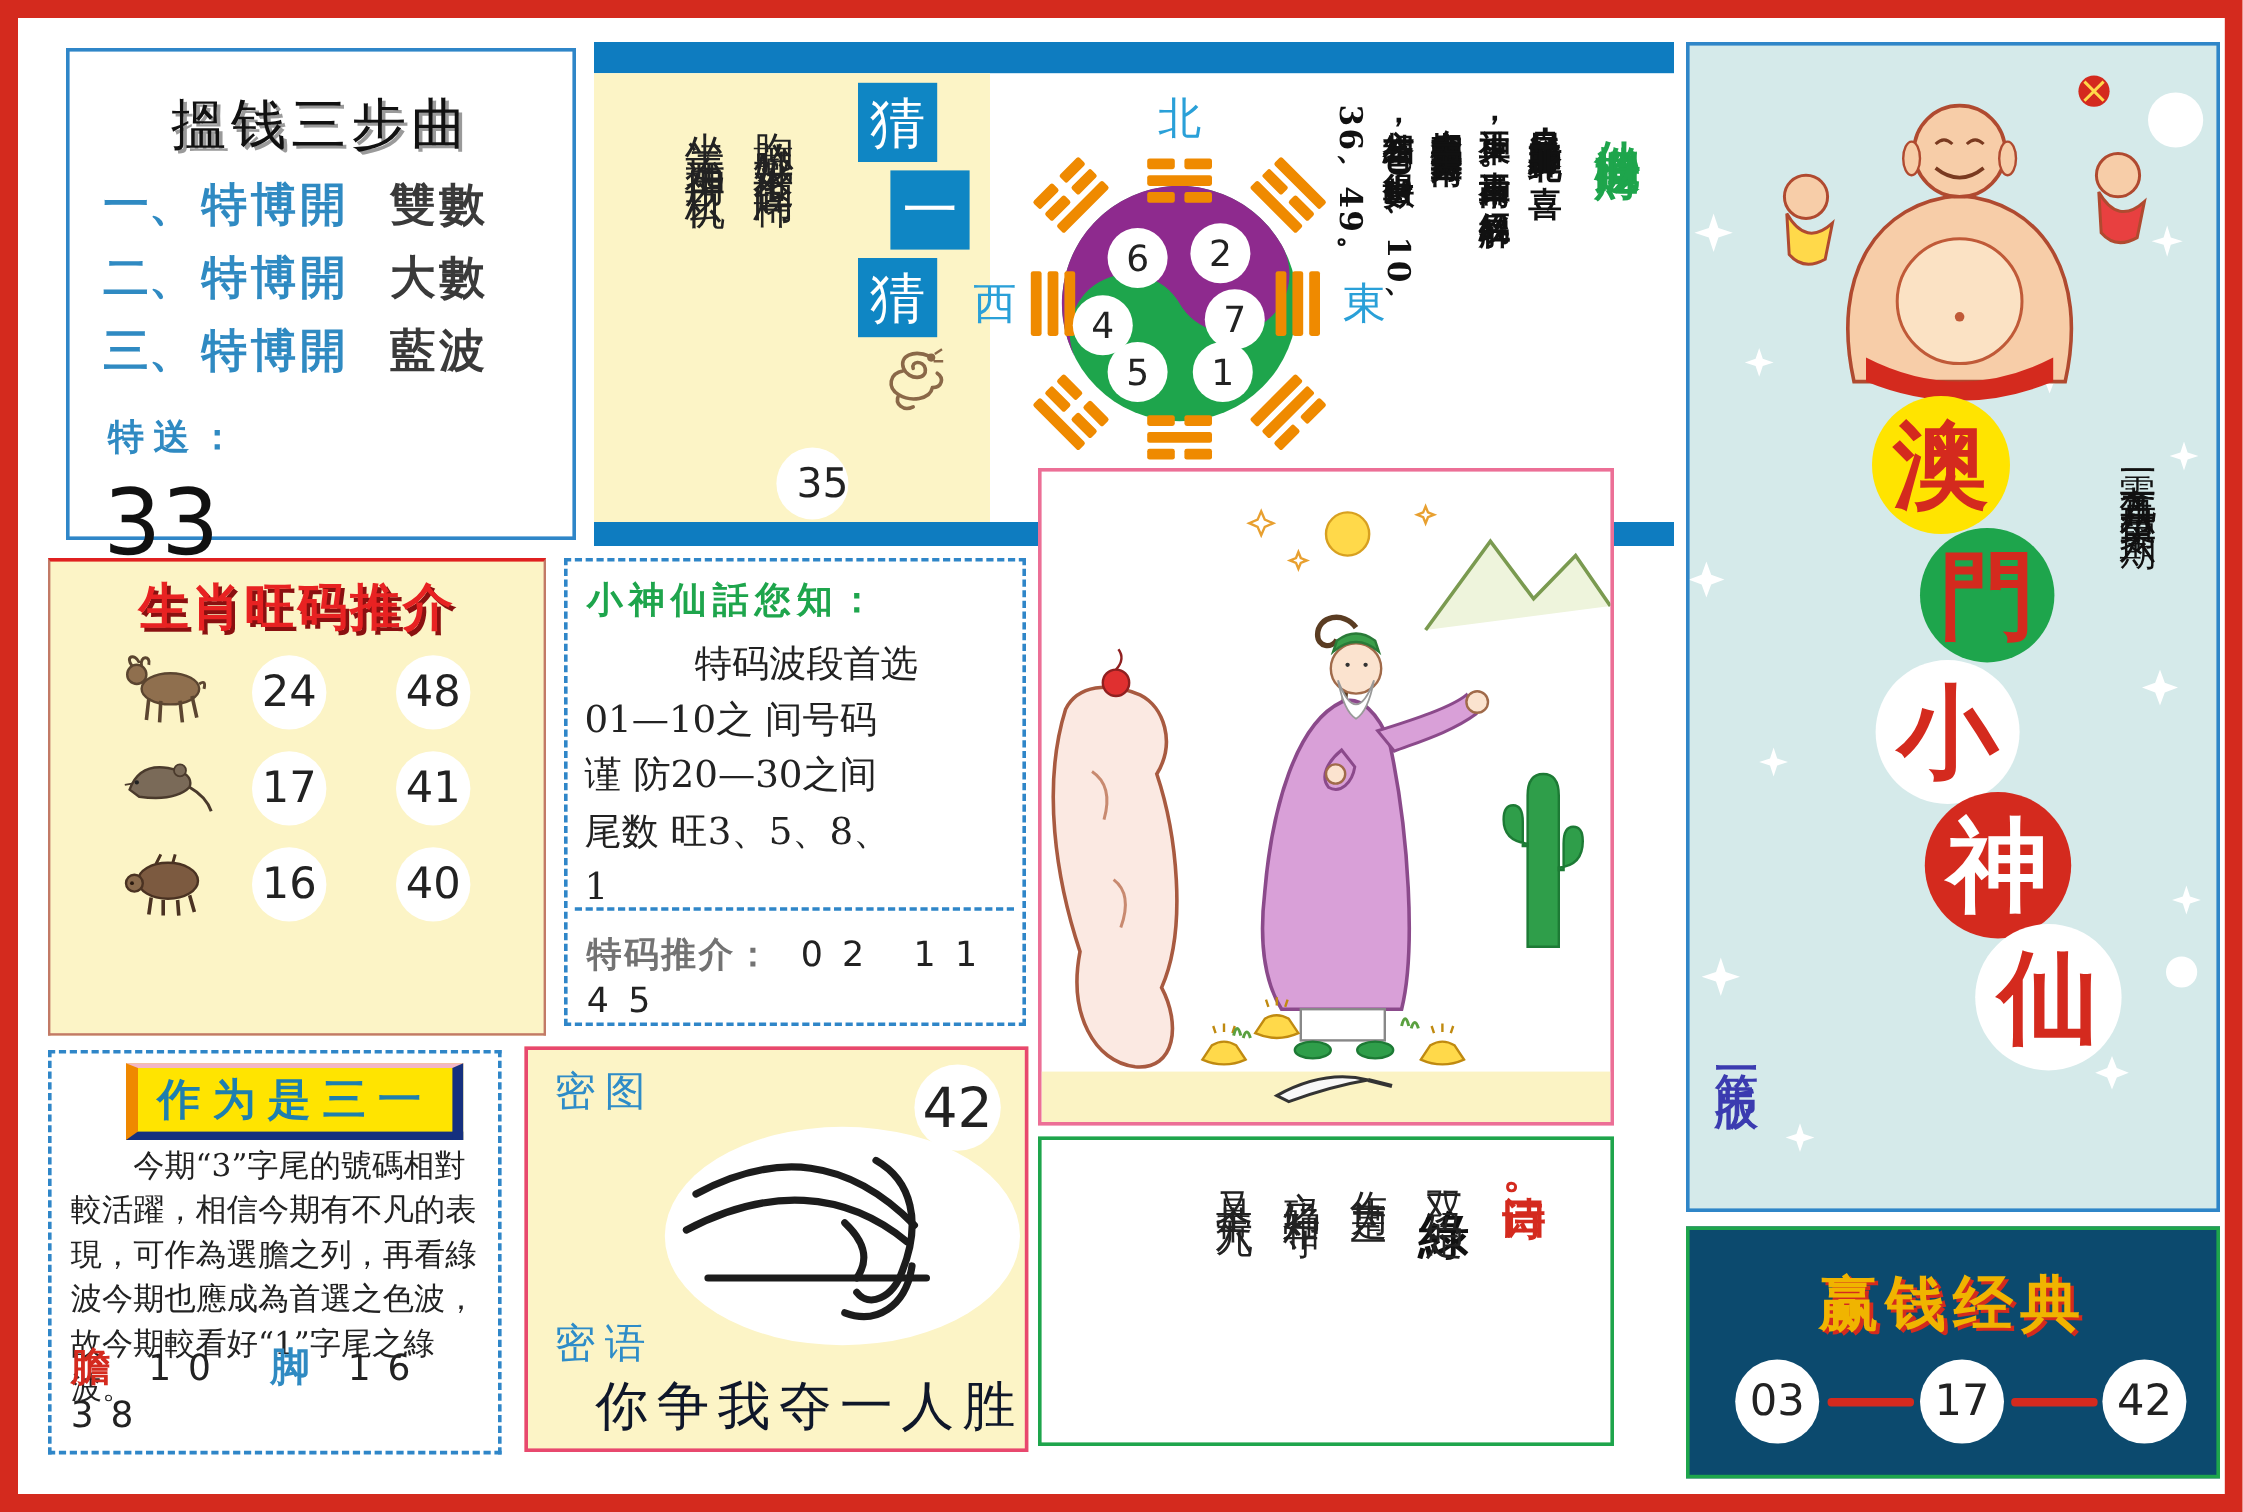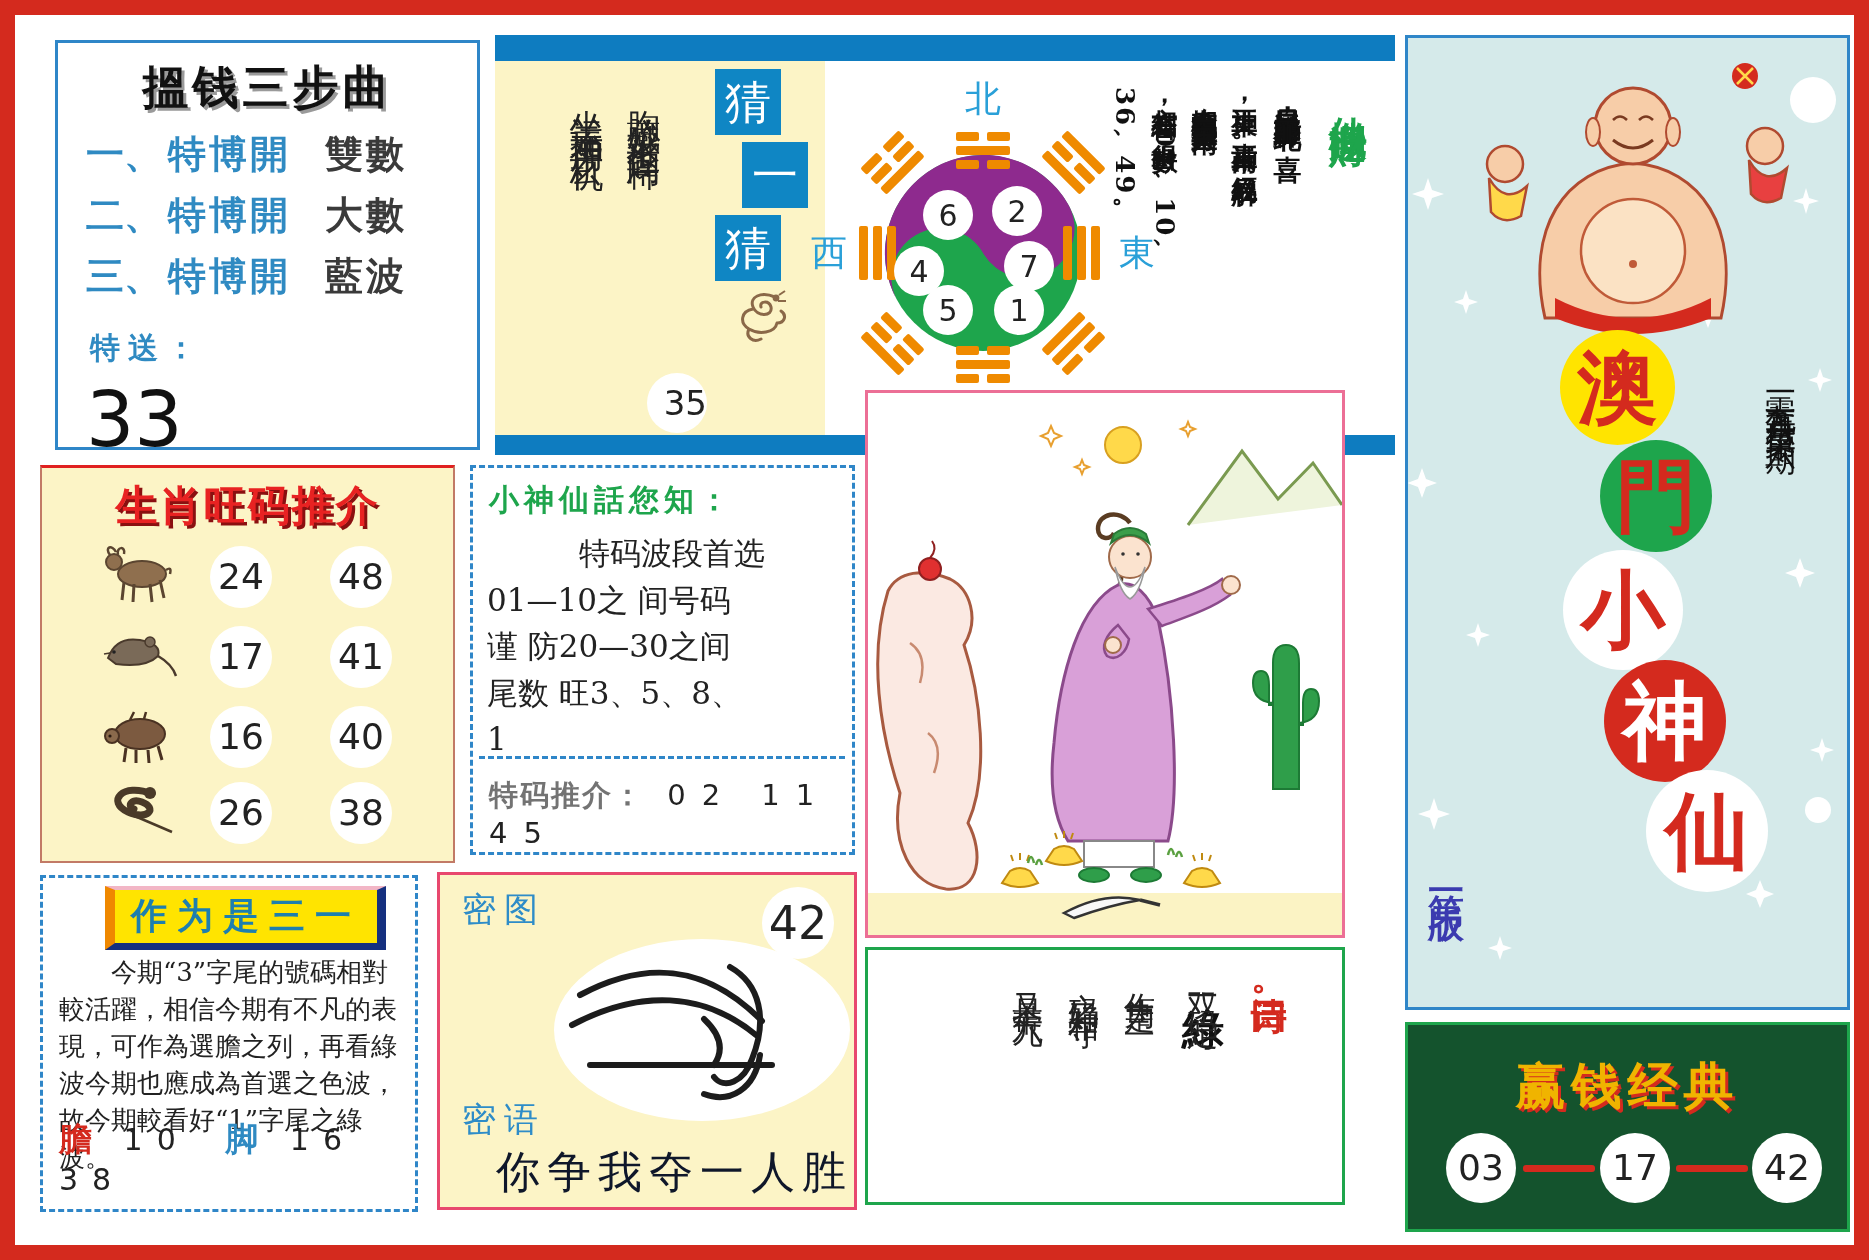--- a/index.html
+++ b/index.html
@@ -5,21 +5,21 @@
   html,body{margin:0;padding:0;background:#fff;}
   .page{position:relative;width:1869px;height:1260px;background:#fff;overflow:hidden;
         font-family:"DejaVu Sans",sans-serif;}
   .frame{position:absolute;inset:0;border:15px solid #d42a1e;pointer-events:none;z-index:50;}
   .vtext{writing-mode:vertical-rl;text-orientation:mixed;}
   .serif{font-family:"DejaVu Serif",serif;}
   .box{position:absolute;box-sizing:border-box;}
 
   
   .b-steps{left:55px;top:40px;width:425px;height:410px;border:3px solid #2f86c8;background:#fff;}
-  .steps-title{text-align:center;margin-top:14px;font-size:46px;font-weight:bold;color:#111;
+  .steps-title{text-align:center;margin-top:30px;font-size:46px;font-weight:normal;color:#111;
     text-shadow:3px 3px 0 #9a9a9a;letter-spacing:4px;}
   .step-row{display:flex;align-items:baseline;margin:10px 0 0 28px;font-weight:bold;font-size:38px;}
   .step-num{color:#2f8ac2;}
   .step-label{color:#2f8ac2;margin-left:6px;letter-spacing:3px;}
   .step-value{color:#3a3a3a;margin-left:34px;letter-spacing:3px;}
   .special-row{margin:26px 0 0 32px;font-size:30px;font-weight:bold;color:#2f8ac2;letter-spacing:8px;}
   .special-num{margin:6px 0 0 28px;font-size:76px;color:#111;font-weight:500;}
 
   
   .b-zodiac{left:40px;top:465px;width:415px;height:398px;background:#fcf4c6;
@@ -92,21 +92,21 @@
 
   
   .b-mast{left:1405px;top:35px;width:445px;height:975px;border:3px solid #2f86c8;background:#d5eaea;overflow:hidden;}
   .m-circle{position:absolute;border-radius:50%;text-align:center;font-weight:bold;
     font-family:"DejaVu Serif",serif;}
   .m-date{position:absolute;left:352px;top:330px;height:520px;font-size:31px;letter-spacing:4px;color:#111;}
   .m-edition{position:absolute;left:14px;top:828px;height:150px;font-size:36px;font-weight:bold;
     color:#3b3bb0;letter-spacing:6px;}
 
   
-  .b-classic{left:1405px;top:1022px;width:445px;height:210px;border:3px solid #1ea54c;background:#14532d;}
+  .b-classic{left:1405px;top:1022px;width:445px;height:210px;border:3px solid #1ea54c;background:#0c4a6e;}
   .classic-title{text-align:center;margin-top:28px;font-size:50px;font-weight:bold;color:#f0b400;
     text-shadow:3px 3px 0 #d42a1e;letter-spacing:6px;}
   .classic-row{position:absolute;left:0;top:108px;width:100%;height:76px;}
   .cl-num{position:absolute;top:0;width:70px;height:70px;border-radius:50%;background:#fff;
     text-align:center;line-height:70px;font-size:36px;color:#222;}
   .cl-line{position:absolute;top:32px;height:7px;background:#d42a1e;border-radius:3px;}
 </style>
 </head>
 <body>
 
@@ -167,31 +167,20 @@
         <svg width="78" height="62" viewBox="0 0 78 62">
           <ellipse cx="40" cy="30" rx="25" ry="15" fill="#7c5a40" stroke="#4a3222" stroke-width="2"></ellipse>
           <circle cx="12" cy="32" r="7" fill="#8a6a4c" stroke="#4a3222" stroke-width="2"></circle>
           <circle cx="10" cy="32" r="1.6" fill="#2a1a10"></circle>
           <path d="M26,44 L24,58 M36,46 L36,59 M48,46 L49,59 M58,42 L62,56" stroke="#4a3222" stroke-width="3"></path>
           <path d="M30,16 L34,8 M44,15 L46,8" stroke="#4a3222" stroke-width="2.5"></path>
         </svg>
       </span>
       <span class="zo-n1">16</span>
       <span class="zo-n2">40</span>
-    </div>
-    <div class="zo-row" style="top:308px;">
-      <span class="zo-animal">
-        <svg width="78" height="62" viewBox="0 0 78 62">
-          <path d="M52,14 C22,2 6,22 28,32 C48,41 58,28 42,22 C32,18 26,26 34,29" stroke="#4a3a28" stroke-width="7" fill="none" stroke-linecap="round"></path>
-          <circle cx="50" cy="13" r="6" fill="#4a3a28"></circle>
-          <path d="M30,34 L72,52" stroke="#4a3a28" stroke-width="2.5"></path>
-        </svg>
-      </span>
-      <span class="zo-n1">26</span>
-      <span class="zo-n2">38</span>
     </div>
   </div>
 
   <div class="box b-conf">
     <div class="conf-head">作为是三一</div>
     <div class="conf-body serif">今期“3”字尾的號碼相對較活躍，相信今期有不凡的表現，可作為選膽之列，再看綠波今期也應成為首選之色波，故今期較看好“1”字尾之綠波。</div>
     <div class="conf-foot">
       <span class="dan">膽</span>
       <span class="val">10</span>
       <span class="jiao">脚</span>

